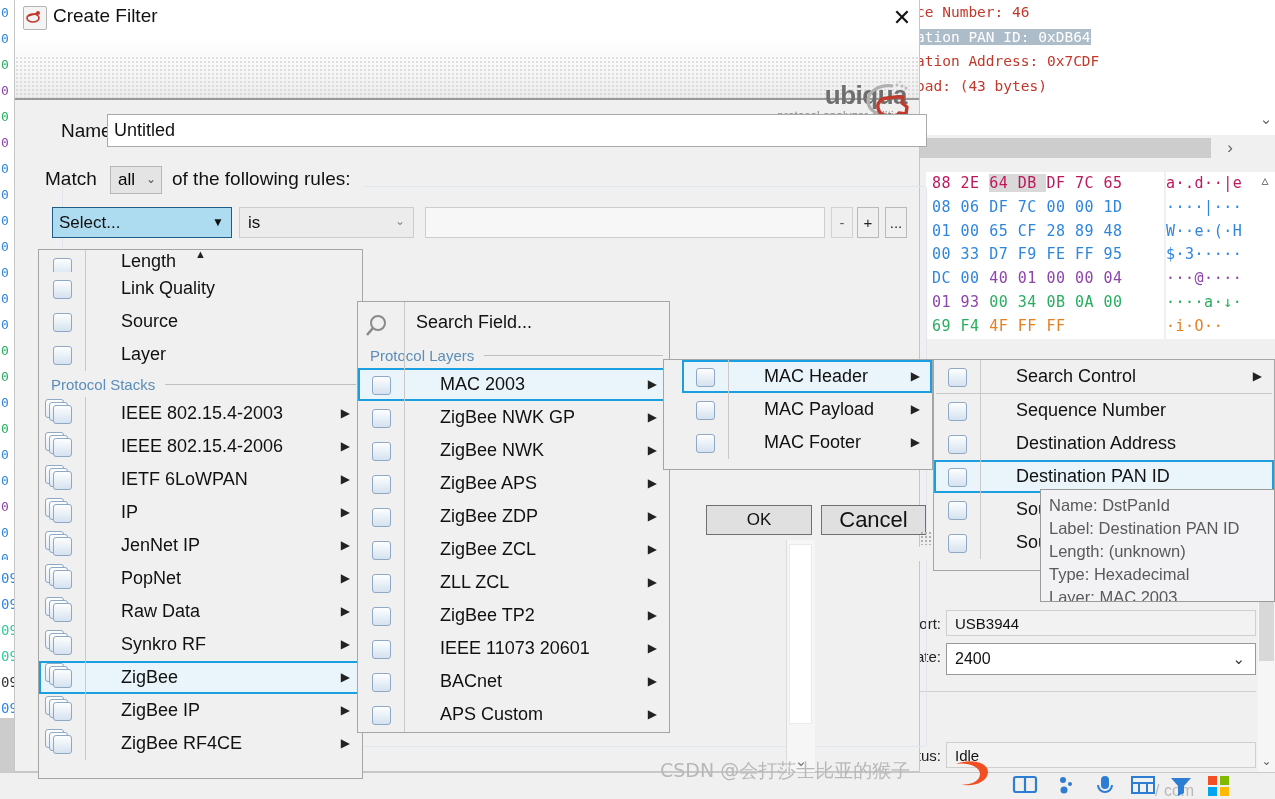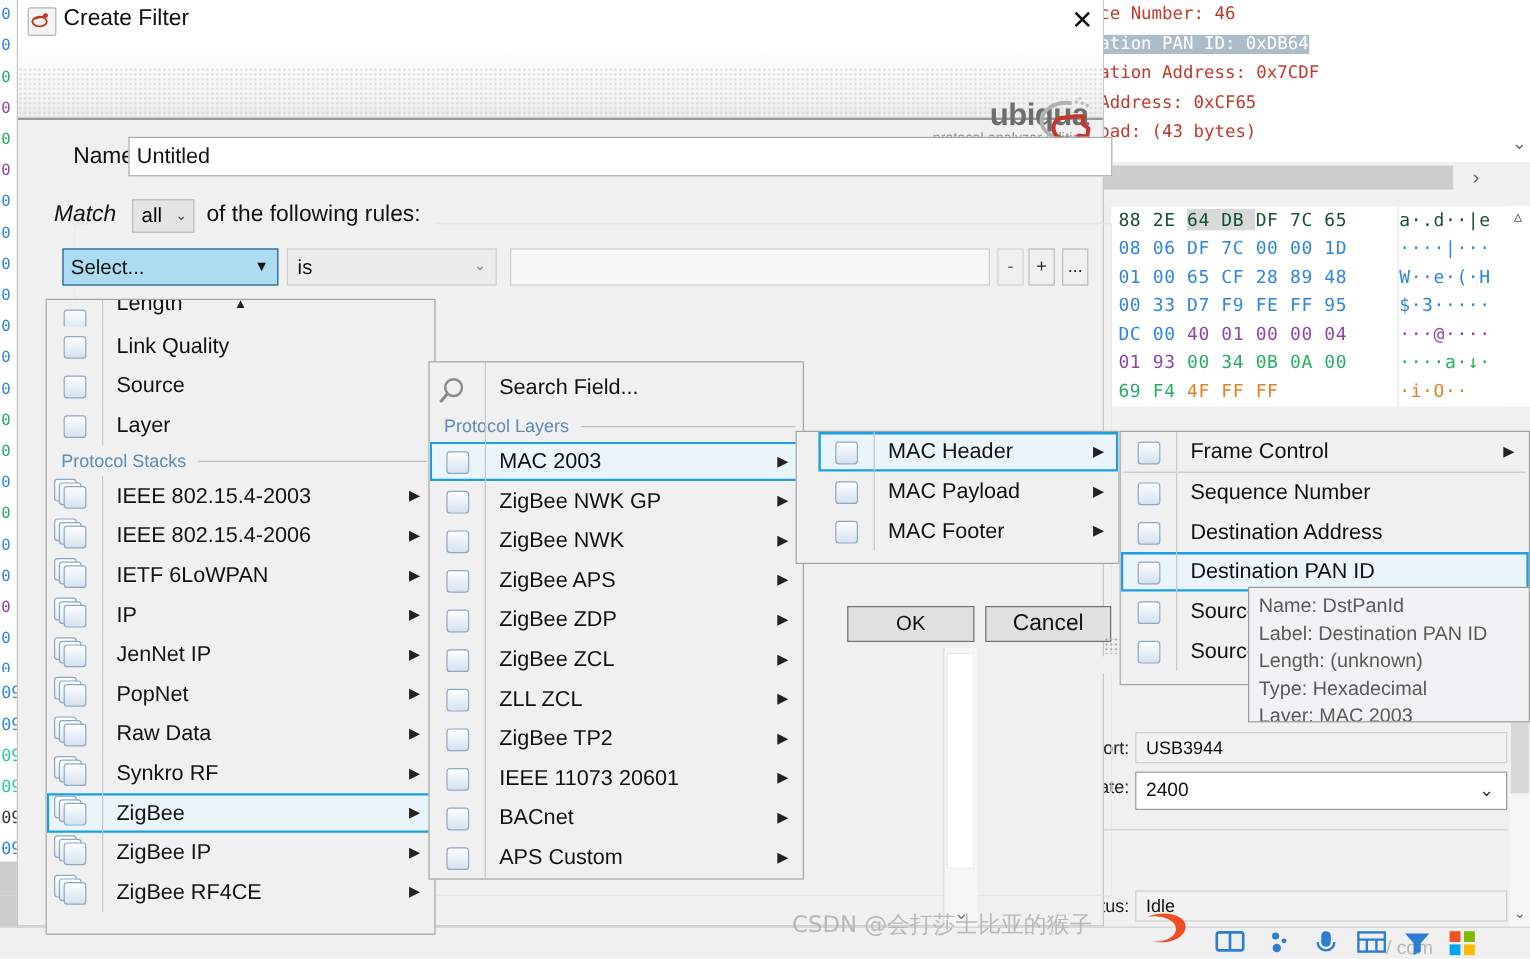--- a/index.html
+++ b/index.html
@@ -30,21 +30,21 @@
   #bg-tree-vsb{position:absolute;right:0px;top:110px;width:18px;height:28px;color:#666;font-size:15px;text-align:center;}
 
   
   #bg-hexdump{position:absolute;left:926px;top:172px;width:232px;height:167px;background:#fff;
      font-family:"DejaVu Sans Mono", monospace;font-size:15px;line-height:23.8px;letter-spacing:.5px;
      padding-left:6px;}
   #bg-ascii{position:absolute;left:1166px;top:172px;width:108px;height:167px;background:#fff;
      font-family:"DejaVu Sans Mono", monospace;font-size:15px;line-height:23.8px;letter-spacing:.5px;}
   #bg-hexdump-vsb{position:absolute;left:1255px;top:172px;width:20px;height:167px;background:#fff;
      color:#555;font-size:14px;text-align:center;}
-  .hx-r{color:#14532d;} .hx-b{color:#2e86de;} .hx-p{color:#8e44ad;}
+  .hx-r{color:#be185d;} .hx-b{color:#2e86de;} .hx-p{color:#8e44ad;}
   .hx-g{color:#27ae60;} .hx-o{color:#e67e22;} .hx-hl{background:#d9d9d9;}
 
   
   #bg-list{position:absolute;left:0px;top:560px;width:700px;height:200px;background:#fff;}
   .bg-ts{position:absolute;left:1px;font-family:"DejaVu Sans Mono", monospace;font-size:14px;}
   #bg-list-row{position:absolute;left:0;top:718px;width:700px;height:26px;background:#fff;}
   .bg-col{position:absolute;font-family:"DejaVu Sans Mono", monospace;font-size:15px;color:#2ecc9b;}
   #bg-grayband{position:absolute;left:0;top:746px;width:670px;height:26px;background:#cccccc;}
   #bg-grayband2{position:absolute;left:0;top:718px;width:16px;height:28px;background:#cccccc;}
   #bg-bottomstrip{position:absolute;left:0;top:772px;width:1275px;height:27px;background:#f0f0f0;border-top:1px solid #c8c8c8;}
@@ -92,21 +92,21 @@
   #logo-word{font-size:26px;font-weight:bold;color:#6e6e6e;letter-spacing:-0.5px;}
   #logo-sub{font-size:11.5px;color:#8a8a8a;margin-top:-2px;letter-spacing:.2px;}
   #logo-mark{position:absolute;right:-2px;top:-4px;}
 
   
   #name-label{position:absolute;left:18px;top:120px;font-size:19px;color:#111;margin-left:28px;}
   #name-input{position:absolute;left:92px;top:114px;width:820px;height:33px;background:#fff;
      border:1px solid #a9a9a9;font-size:18px;padding-left:6px;line-height:31px;box-sizing:border-box;color:#111;}
 
   
-  #match-label{position:absolute;left:30px;top:168px;font-size:19px;color:#111;font-style:italic;}
+  #match-label{position:absolute;left:30px;top:168px;font-size:19px;color:#111;}
   #match-select{position:absolute;left:95px;top:166px;width:52px;height:28px;background:#e4e4e4;
      border:1px solid #b8b8b8;font-size:17px;padding-left:7px;line-height:26px;box-sizing:border-box;}
   #match-select .chev{position:absolute;right:5px;top:-1px;color:#555;font-size:12px;}
   #match-rest{position:absolute;left:157px;top:168px;font-size:19px;color:#111;}
   #group-box{position:absolute;left:47px;top:186px;width:863px;height:560px;
      border:1px solid #dfe6ee;border-top:none;border-radius:3px;}
   #group-top-l{position:absolute;left:47px;top:186px;width:12px;height:1px;background:#dfe6ee;}
   #group-top-r{position:absolute;left:348px;top:186px;width:562px;height:1px;background:#dfe6ee;}
 
   
@@ -122,21 +122,21 @@
      background:#efefef;border:1px solid #b9b9b9;text-align:center;line-height:29px;font-size:15px;color:#222;}
   #rbtn-minus{left:816px;border-color:#d2d2d2;color:#666;}
   #rbtn-plus{left:842px;}
   #rbtn-more{left:870px;}
 
   
   #menu1{position:absolute;left:38px;top:249px;width:325px;height:530px;background:#f0f0f0;
      border:1px solid #a5a5a5;box-sizing:border-box;}
   #menu1-up{position:absolute;left:0;top:0;width:323px;height:14px;text-align:center;line-height:9px;
      font-size:11px;color:#222;}
-  .m-item{position:relative;height:33px;line-height:33px;display:flex;align-items:flex-start;}
+  .m-item{position:relative;height:33px;line-height:33px;display:flex;align-items:flex-end;gap:24px;}
   .m-ico{width:46px;height:33px;position:relative;flex:none;}
   .m-ico .sq{position:absolute;left:14px;top:8px;width:17px;height:17px;border:1px solid #8fa8c4;
      border-radius:3px;background:linear-gradient(to bottom,#fdfefe,#d5e2f0);}
   .m-ico .sq2{position:absolute;left:10px;top:5px;width:17px;height:17px;border:1px solid #8fa8c4;
      border-radius:3px;background:linear-gradient(to bottom,#fdfefe,#dde8f4);}
   .m-ico .sq3{position:absolute;left:6px;top:2px;width:17px;height:17px;border:1px solid #8fa8c4;
      border-radius:3px;background:linear-gradient(to bottom,#fdfefe,#e4edf7);}
   .m-sep{position:absolute;left:46px;top:0;bottom:0;width:1px;background:#c9c9c9;}
   .m-txt{padding-left:12px;font-size:18px;color:#111;white-space:nowrap;}
   .m-arr{position:absolute;right:12px;top:0;font-size:12px;color:#222;line-height:33px;}
@@ -161,21 +161,21 @@
 
   
   #tooltip{position:absolute;left:1040px;top:489px;width:235px;height:113px;background:#f2f2f4;
      border:1px solid #9b9b9b;box-sizing:border-box;padding:4px 0 0 8px;
      font-size:16.5px;line-height:23px;color:#5a5a5a;white-space:nowrap;overflow:hidden;}
 
   
   #btn-ok{position:absolute;left:691px;top:505px;width:106px;height:30px;background:#e0e0e0;
      border:1px solid #707070;box-sizing:border-box;text-align:center;line-height:28px;font-size:17px;color:#111;}
   #btn-cancel{position:absolute;left:806px;top:505px;width:105px;height:30px;background:#e0e0e0;
-     border:1px solid #707070;box-sizing:border-box;text-align:center;line-height:28px;font-size:19px;color:#111;}
+     border:1px solid #707070;box-sizing:border-box;text-align:center;line-height:28px;font-size:22px;color:#111;}
   #grip{position:absolute;left:905px;top:531px;width:14px;height:14px;
      background-image:radial-gradient(#b0b0b0 1px,transparent 1px);background-size:4px 4px;}
   #dialog-bottom{position:absolute;left:15px;top:547px;width:904px;height:14px;background:#f0f0f0;}
 
   
   #m1-sb{position:absolute;left:786px;top:540px;width:28px;height:232px;background:#f6f6f6;
      border-left:1px solid #dcdcdc;}
   #m1-sb .thumb{position:absolute;left:2px;top:4px;width:23px;height:180px;background:#fff;
      border:1px solid #eaeaea;box-sizing:border-box;}
   #m1-sb .dn{position:absolute;left:0;bottom:2px;width:28px;text-align:center;color:#777;font-size:15px;}
@@ -221,21 +221,20 @@
       <span class="hx-b">0</span>
       <span class="hx-b">0</span>
       <span class="hx-b">0</span>
       <span class="hx-g">0</span>
     </div>
 
   <div id="bg-tree">
       <div>ce Number: 46</div>
       <div><span class="sel">ation PAN ID: 0xDB64</span></div>
       <div>ation Address: 0x7CDF</div>
-      <div> Address: 0xCF65</div>
       <div>oad: (43 bytes)</div>
     </div>
   <div id="bg-tree-vsb">⌄</div>
   <div id="bg-tree-sb">
     <div class="thumb"></div>
     <div class="arrow">›</div>
   </div>
 
   <div id="bg-hexdump">
       <div><span class="hx-r">88 </span><span class="hx-r">2E </span><span class="hx-r hx-hl">64 </span><span class="hx-r hx-hl">DB </span><span class="hx-r">DF </span><span class="hx-r">7C </span><span class="hx-r">65</span></div>
@@ -684,21 +683,21 @@
     </div>
 </div>
 
 <div id="menu4">
   <div id="menu4-body">
       <div class="m-item">
         <div class="m-ico">
           <span class="sq"></span>
         </div>
         <div class="m-sep"></div>
-        <div class="m-txt">Frame Control</div>
+        <div class="m-txt">Search Control</div>
         <div class="m-arr">▶</div>
       </div>
       <div class="m-div"></div>
       <div class="m-item">
         <div class="m-ico">
           <span class="sq"></span>
         </div>
         <div class="m-sep"></div>
         <div class="m-txt">Sequence Number</div>
       </div>

